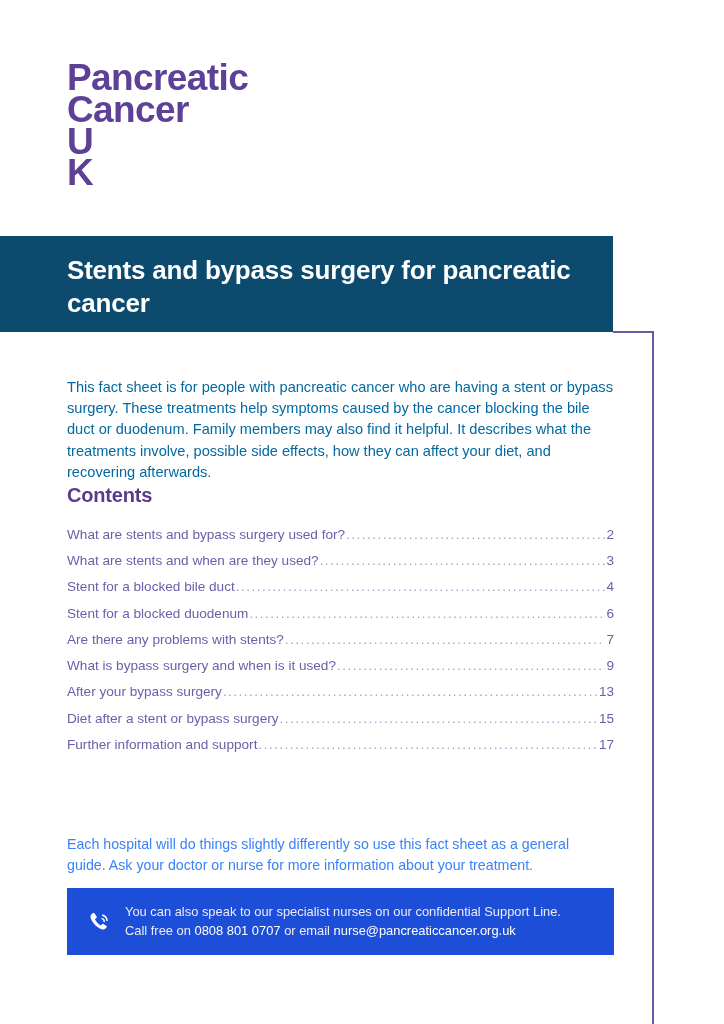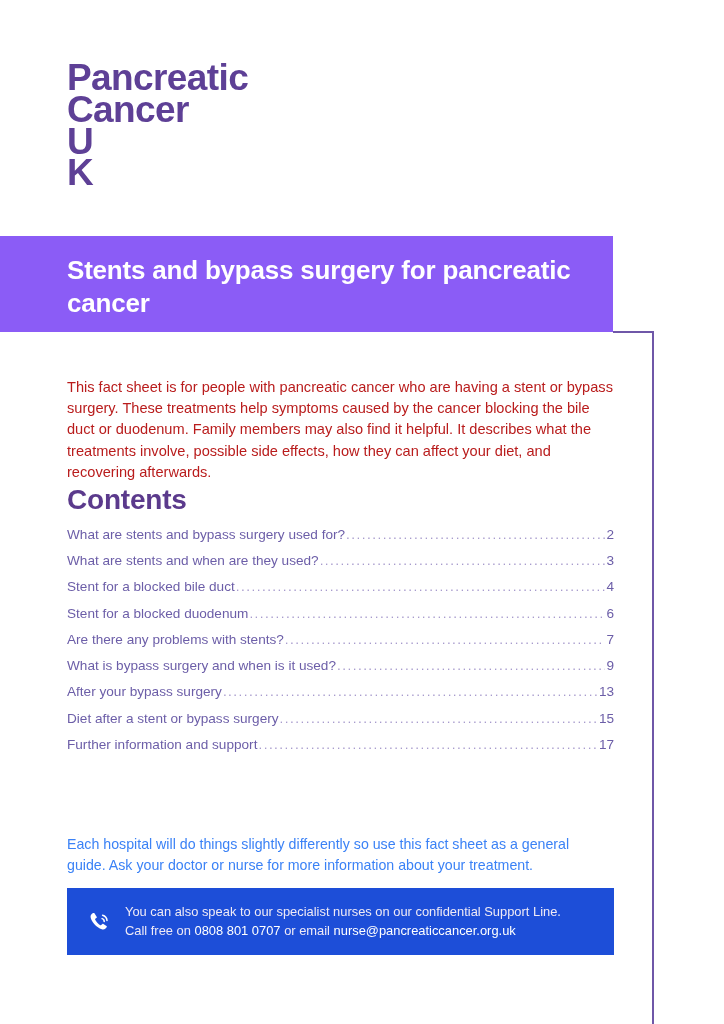--- a/index.html
+++ b/index.html
@@ -38,21 +38,21 @@
     white-space: pre;
   }
 
   
   .title-banner {
     position: absolute;
     left: 0;
     top: 236px;
     width: 613px;
     height: 96px;
-    background: #8b5cf6;
+    background: #0c4a6e;
     box-sizing: border-box;
     padding: 18px 16px 0 67px;
   }
   .title-banner h1 {
     margin: 0;
     color: #ffffff;
     font-size: 26px;
     font-weight: bold;
     line-height: 1.28;
     letter-spacing: -0.2px;
@@ -75,32 +75,32 @@
     height: 693px;
     background: #6F57A8;
   }
 
   
   .intro {
     position: absolute;
     left: 67px;
     top: 362px;
     width: 548px;
-    color: #b91c1c;
+    color: #0369a1;
     font-size: 14.6px;
     line-height: 1.47;
   }
 
   
   .contents-heading {
     position: absolute;
     left: 67px;
     top: 484px;
     color: #5B3A8C;
-    font-size: 28px;
+    font-size: 20px;
     font-weight: bold;
     letter-spacing: -0.2px;
   }
 
   .toc {
     position: absolute;
     left: 67px;
     top: 521px;
     width: 547px;
   }

